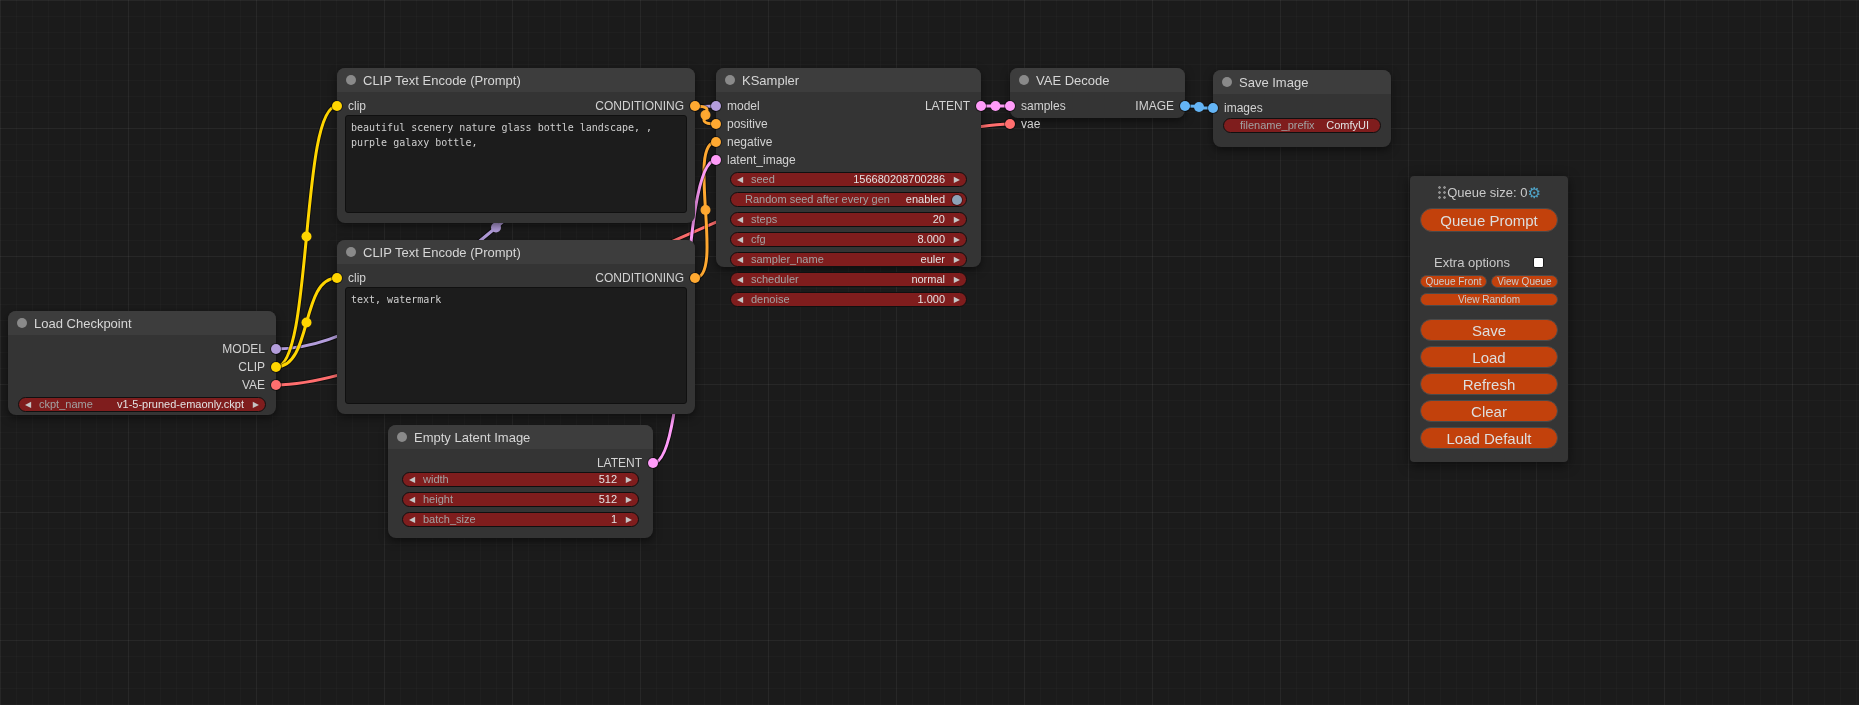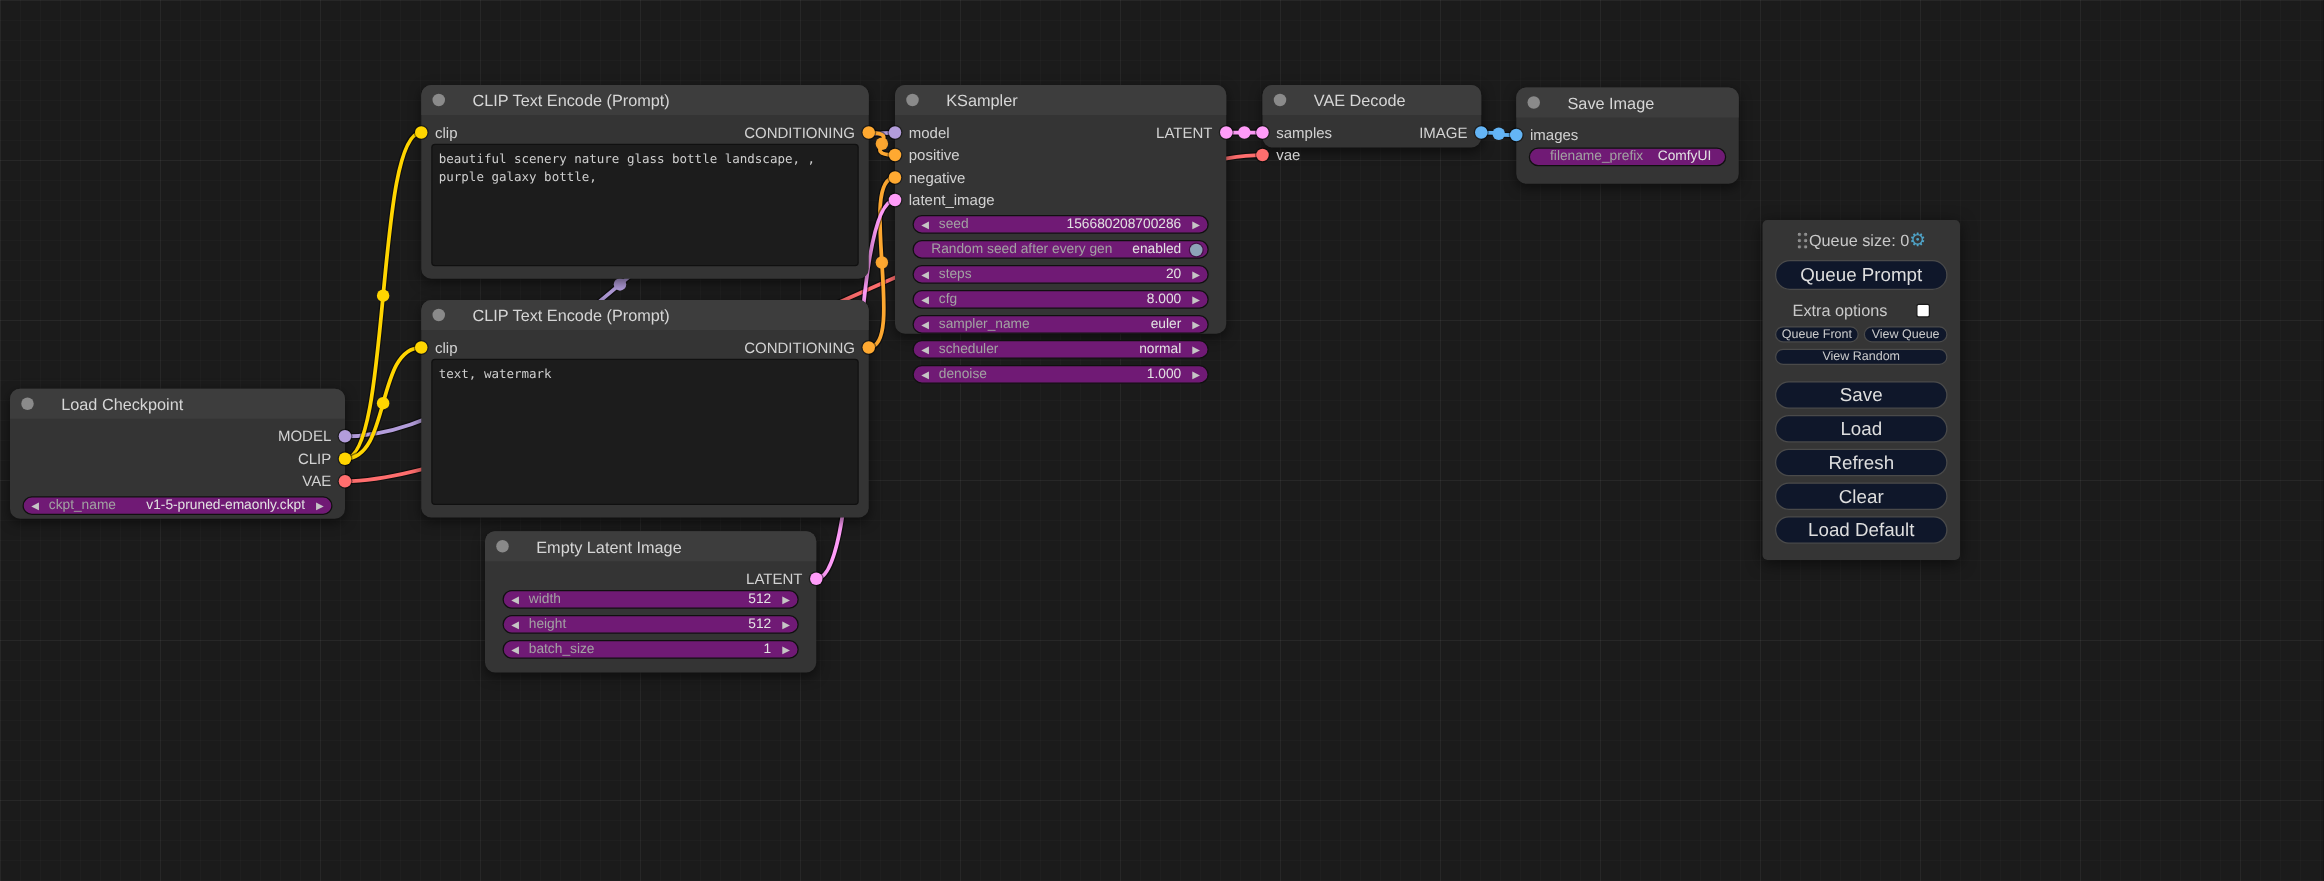--- a/index.html
+++ b/index.html
@@ -20,40 +20,40 @@
   #wires { position:absolute; left:0; top:0; z-index:1; pointer-events:none; }
 
   .node {
     position:absolute; z-index:2; display:flex; flex-direction:column;
     background:#343434; border-radius:8px;
     box-shadow:0 3px 9px rgba(0,0,0,.5);
     color:#cfcfcf;
   }
   .node-title {
     flex:none; height:24px; background:#3d3d3d; border-radius:8px 8px 0 0;
-    display:flex; align-items:center; gap:22px; padding:0 9px;
+    display:flex; align-items:center; gap:7px; padding:0 9px;
     color:#d6d6d6; font-size:13px; white-space:nowrap;
   }
   .tdot { width:10px; height:10px; border-radius:50%; background:#8a8a8a; flex:none; }
   .node-body { flex:1; display:flex; flex-direction:column; padding-top:5px; min-height:0; }
 
   .slot-row {
     position:relative; flex:none; display:flex; align-items:center;
     justify-content:space-between; height:18px; padding:0 11px;
     font-size:12px; color:#d2d2d2; white-space:nowrap;
   }
   .dot { width:10px; height:10px; border-radius:50%; background:#888;
          box-shadow:0 0 0 1px rgba(0,0,0,.45); }
   .in-dot  { position:absolute; left:-5px;  top:50%; transform:translateY(-50%); }
   .out-dot { position:absolute; right:-5px; top:50%; transform:translateY(-50%); }
   .out-label { margin-left:auto; }
 
   .widget {
     flex:none; display:flex; align-items:center; height:15px; margin:0 14px 5px;
-    background:#701a75; border:1px solid #101010; border-radius:8px;
+    background:#7f1d1d; border:1px solid #101010; border-radius:8px;
     padding:0 6px; font-size:11px; line-height:13px; white-space:nowrap; overflow:hidden;
   }
   .warrow { color:#c5c5c5; font-size:8px; width:10px; flex:none; }
   .warrow.r { text-align:right; }
   .wlabel { color:#a2a2a2; margin-left:4px; }
   .wvalue { color:#e2e2e2; margin-left:auto; margin-right:5px; }
   .widget.toggle { padding-left:10px; padding-right:4px; }
   .widget.toggle .wvalue { margin-right:2px; }
   .knob { width:10px; height:10px; border-radius:50%; flex:none; margin-left:5px;
           box-shadow:0 0 0 1px rgba(0,0,0,.4); }
@@ -73,27 +73,27 @@
     background:#353535; border-radius:4px; padding:7px 10px 13px;
     box-shadow:0 3px 12px rgba(0,0,0,.55);
   }
   .menu-header { display:flex; align-items:center; justify-content:center;
                  height:18px; }
   .queue-size { color:#c9c9c9; font-size:13px; }
   .gear { font-size:15px; line-height:15px; cursor:pointer; }
   .drag-dots { width:10px; height:15px;
     background-image:radial-gradient(circle, #8f8f8f 1.2px, transparent 1.5px);
     background-size:5px 5px; }
-  .btn { display:block; width:100%; background:#0f172a; border:1px solid #4a4a4a;
+  .btn { display:block; width:100%; background:#c2410c; border:1px solid #4a4a4a;
          color:#dedede; font-family:inherit; cursor:pointer; }
   .btn.big { height:22px; border-radius:11px; font-size:15px; margin-top:5px; }
   .btn.qp  { margin-top:7px; height:24px; border-radius:12px; }
   .btn.gap { margin-top:13px; }
   .extra-row { display:flex; align-items:center; justify-content:center; gap:23px;
-               margin:9px 0 3px; color:#c9c9c9; font-size:13px; }
+               margin:23px 0 3px; color:#c9c9c9; font-size:13px; }
   .checkbox { width:11px; height:11px; background:#fff; border:1px solid #1a1a1a;
               border-radius:2px; cursor:pointer; }
   .small-row { display:flex; gap:4px; margin-top:5px; }
   .btn.small { height:13px; font-size:10px; line-height:10px; border-radius:7px;
                color:#cccccc; padding:0 4px; flex:1; }
   .small-row.center { justify-content:center; }
   .small-row.center .btn.small { flex:0 0 auto; padding:0 12px; }
 </style>
 </head>
 <body>

